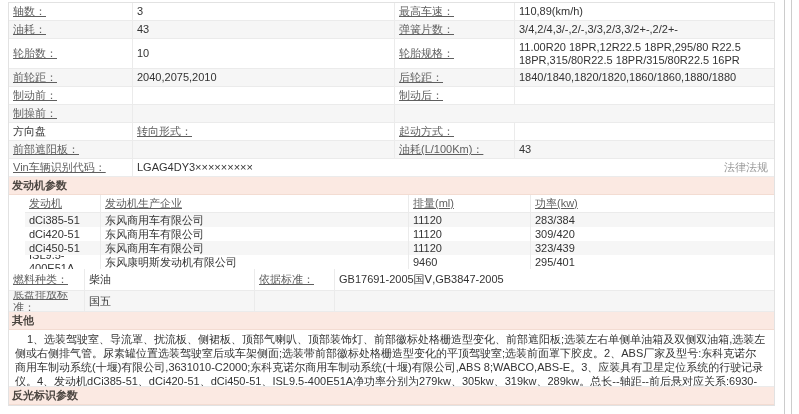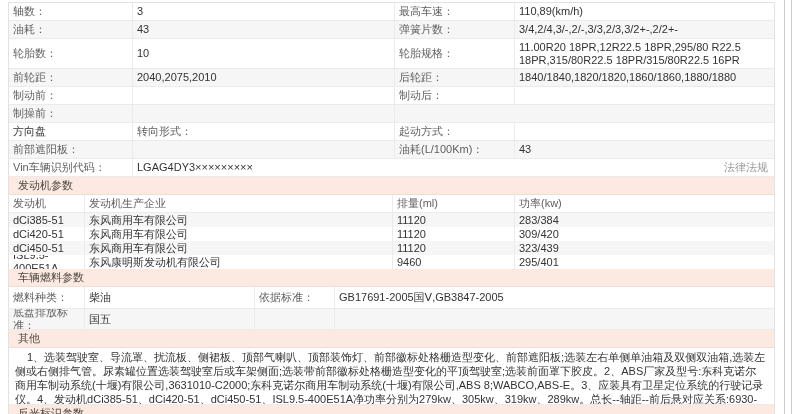--- a/index.html
+++ b/index.html
@@ -11,38 +11,38 @@
   *{box-sizing:border-box;margin:0;padding:0;}
   html,body{width:799px;height:414px;overflow:hidden;background:#fff;
     font-family:"Liberation Sans","DejaVu Sans",sans-serif;font-size:11px;color:var(--value-text);}
   .page{position:relative;width:799px;height:414px;}
   .table-wrap{position:absolute;left:8px;top:2px;width:767px;
     border:1px solid var(--table-border);background:#fff;}
   
   .cell{padding:1px 4px;display:flex;align-items:center;overflow:hidden;
     border-right:1px solid var(--grid-line);line-height:13px;}
   .cell:last-child{border-right:none;}
-  .label{color:var(--label-text);}
+  .label{color:var(--label-text);text-decoration:underline;}
   .value{color:var(--value-text);}
   .alt{background:var(--row-alt);}
   
   .srow{display:grid;grid-template-columns:124px 262px 120px 1fr;height:18px;
     border-bottom:1px solid var(--grid-line);}
   .srow.tall{height:30px;}
   
   .vinrow{display:grid;grid-template-columns:124px 1fr auto;height:18px;
     border-bottom:1px solid var(--grid-line);}
   .vinrow .value{border-right:none;}
   .linkcell{display:flex;align-items:center;padding:0 6px;color:var(--link-text);cursor:pointer;}
   
-  .band{height:18px;display:flex;align-items:center;padding:0 9px;
-    background:var(--band-bg);color:var(--band-text);font-weight:normal;
+  .band{height:18px;display:flex;align-items:center;padding:0 3px;
+    background:var(--band-bg);color:var(--band-text);font-weight:bold;
     border-bottom:1px solid var(--band-border);}
   
-  .erow{display:grid;grid-template-columns:76px 308px 122px 1fr;height:14px;}
+  .erow{display:grid;grid-template-columns:76px 308px 122px 1fr;height:14px;margin-left:16px;}
   .erow.ehead{height:18px;border-bottom:1px solid var(--grid-line);}
   .erow .cell{padding:0 4px;}
   
   .frow{display:grid;grid-template-columns:76px 170px 80px 1fr;height:22px;
     border-bottom:1px solid var(--grid-line);}
   .frow.short{height:21px;}
   
   .other-text{height:57px;padding:2px 8px 0 6px;line-height:14px;text-indent:12px;
     overflow:hidden;border-bottom:1px solid var(--grid-line);color:var(--value-text);}
   .red-underline{border-bottom:2px solid var(--annotation-red);}
@@ -135,21 +135,20 @@
       <div class="cell value">11120</div>
       <div class="cell value">323/439</div>
     </div>
     <div class="erow">
       <div class="cell value">ISL9.5-400E51A</div>
       <div class="cell value">东风康明斯发动机有限公司</div>
       <div class="cell value">9460</div>
       <div class="cell value">295/401</div>
     </div>
 
-    <div class="band">车辆燃料参数</div>
     <div class="frow">
       <div class="cell label">燃料种类：</div>
       <div class="cell value">柴油</div>
       <div class="cell label">依据标准：</div>
       <div class="cell value">GB17691-2005国Ⅴ,GB3847-2005</div>
     </div>
     <div class="frow short alt">
       <div class="cell label">底盘排放标准：</div>
       <div class="cell value">国五</div>
       <div class="cell label"></div>

